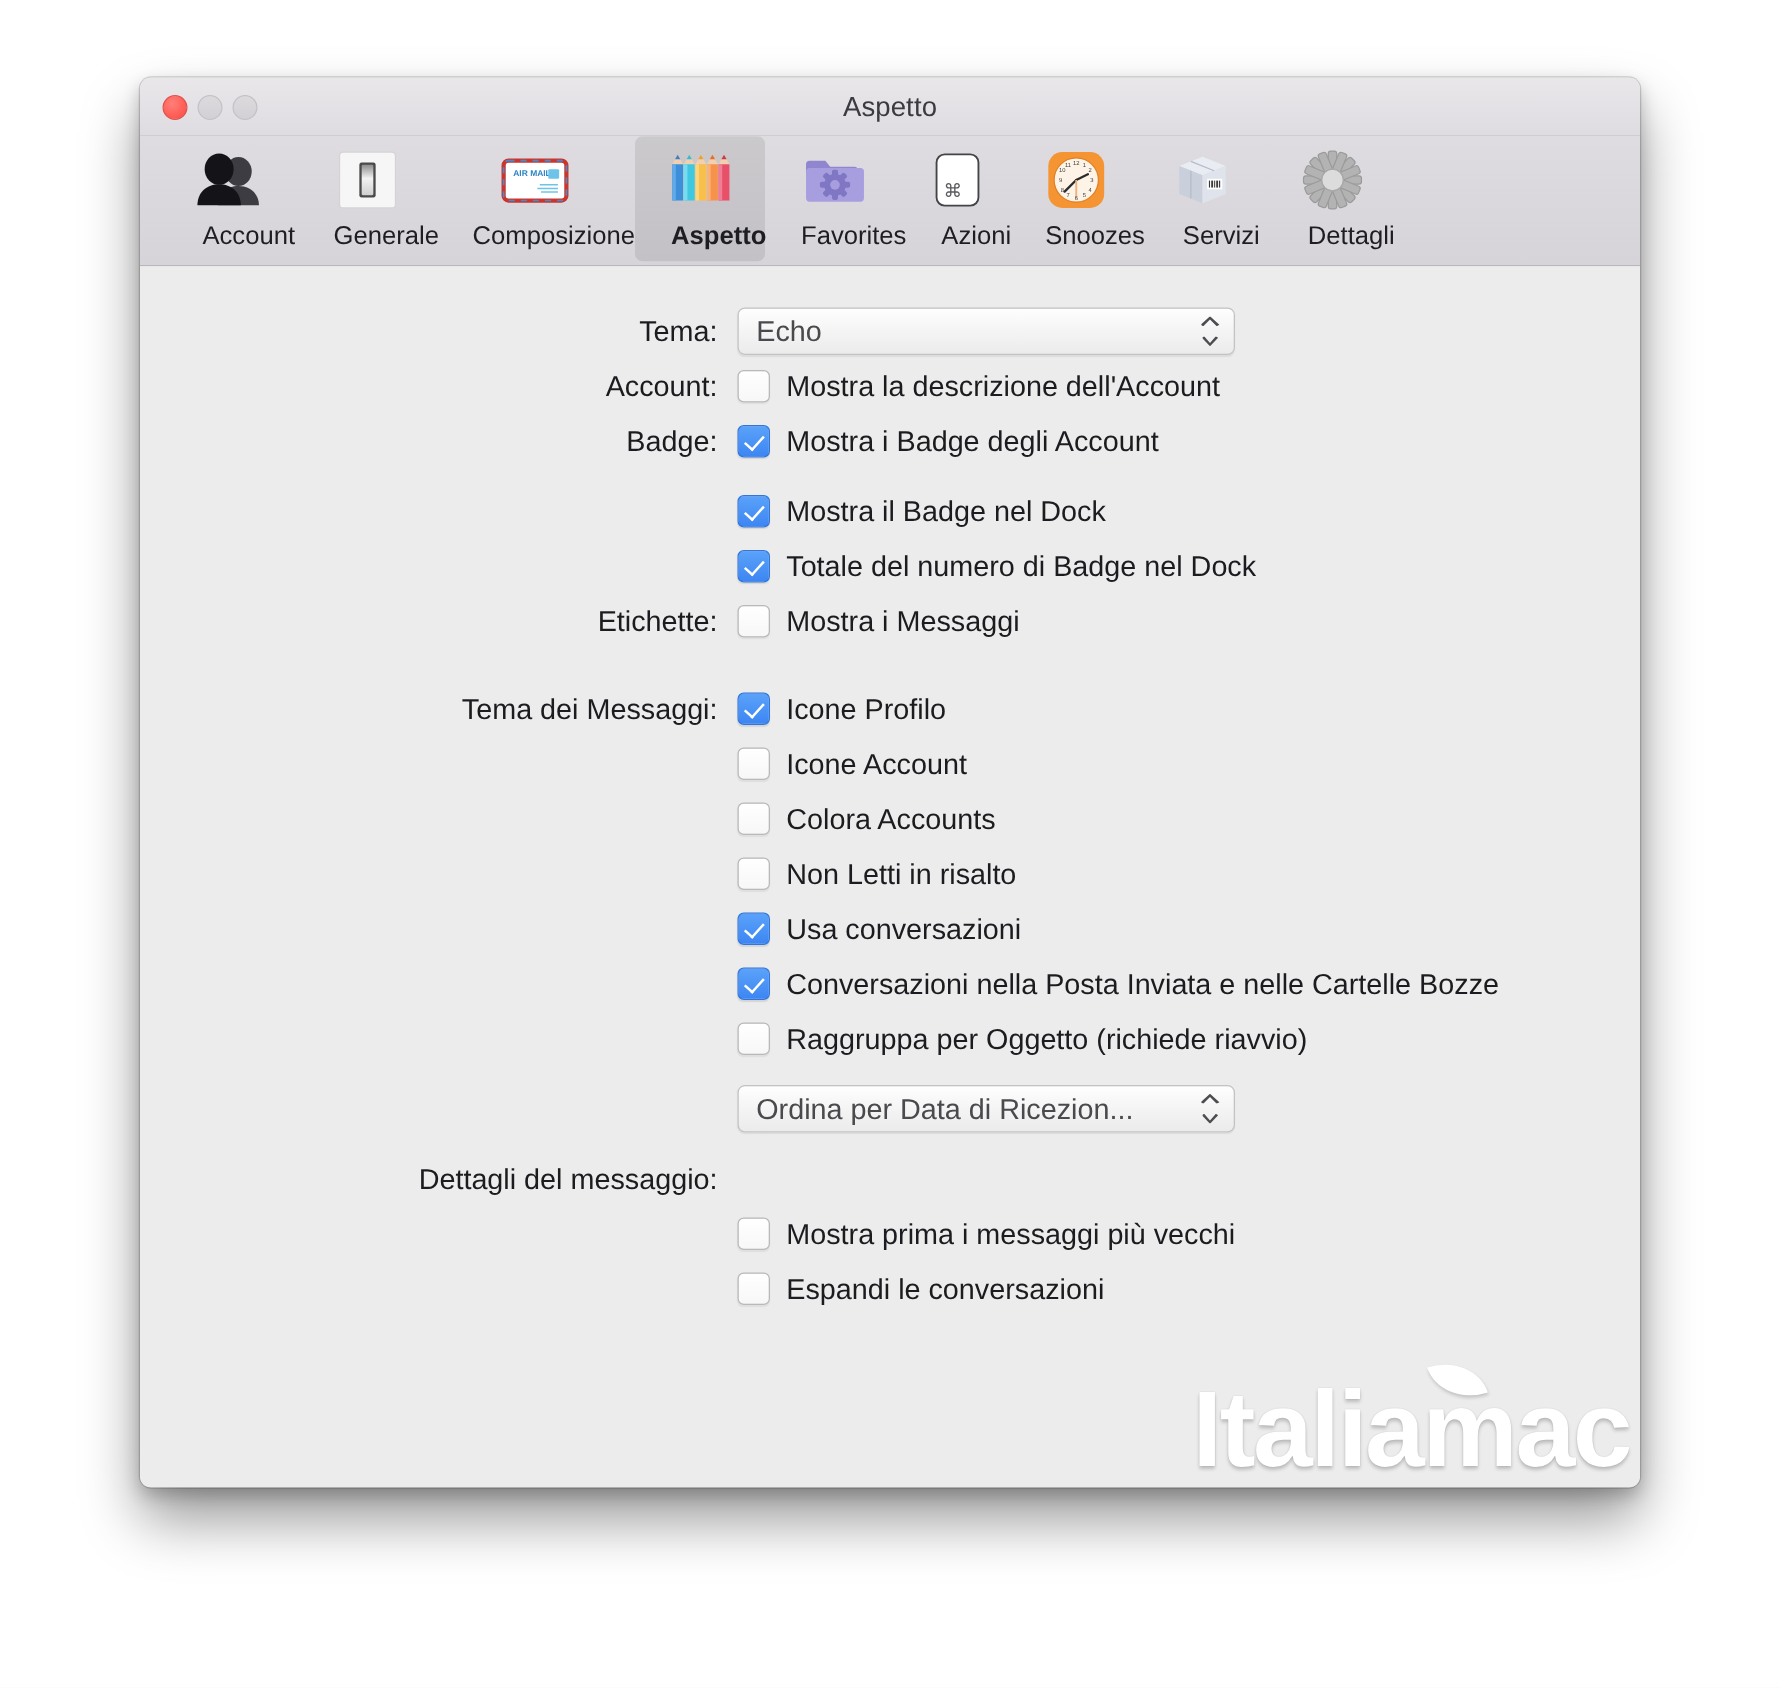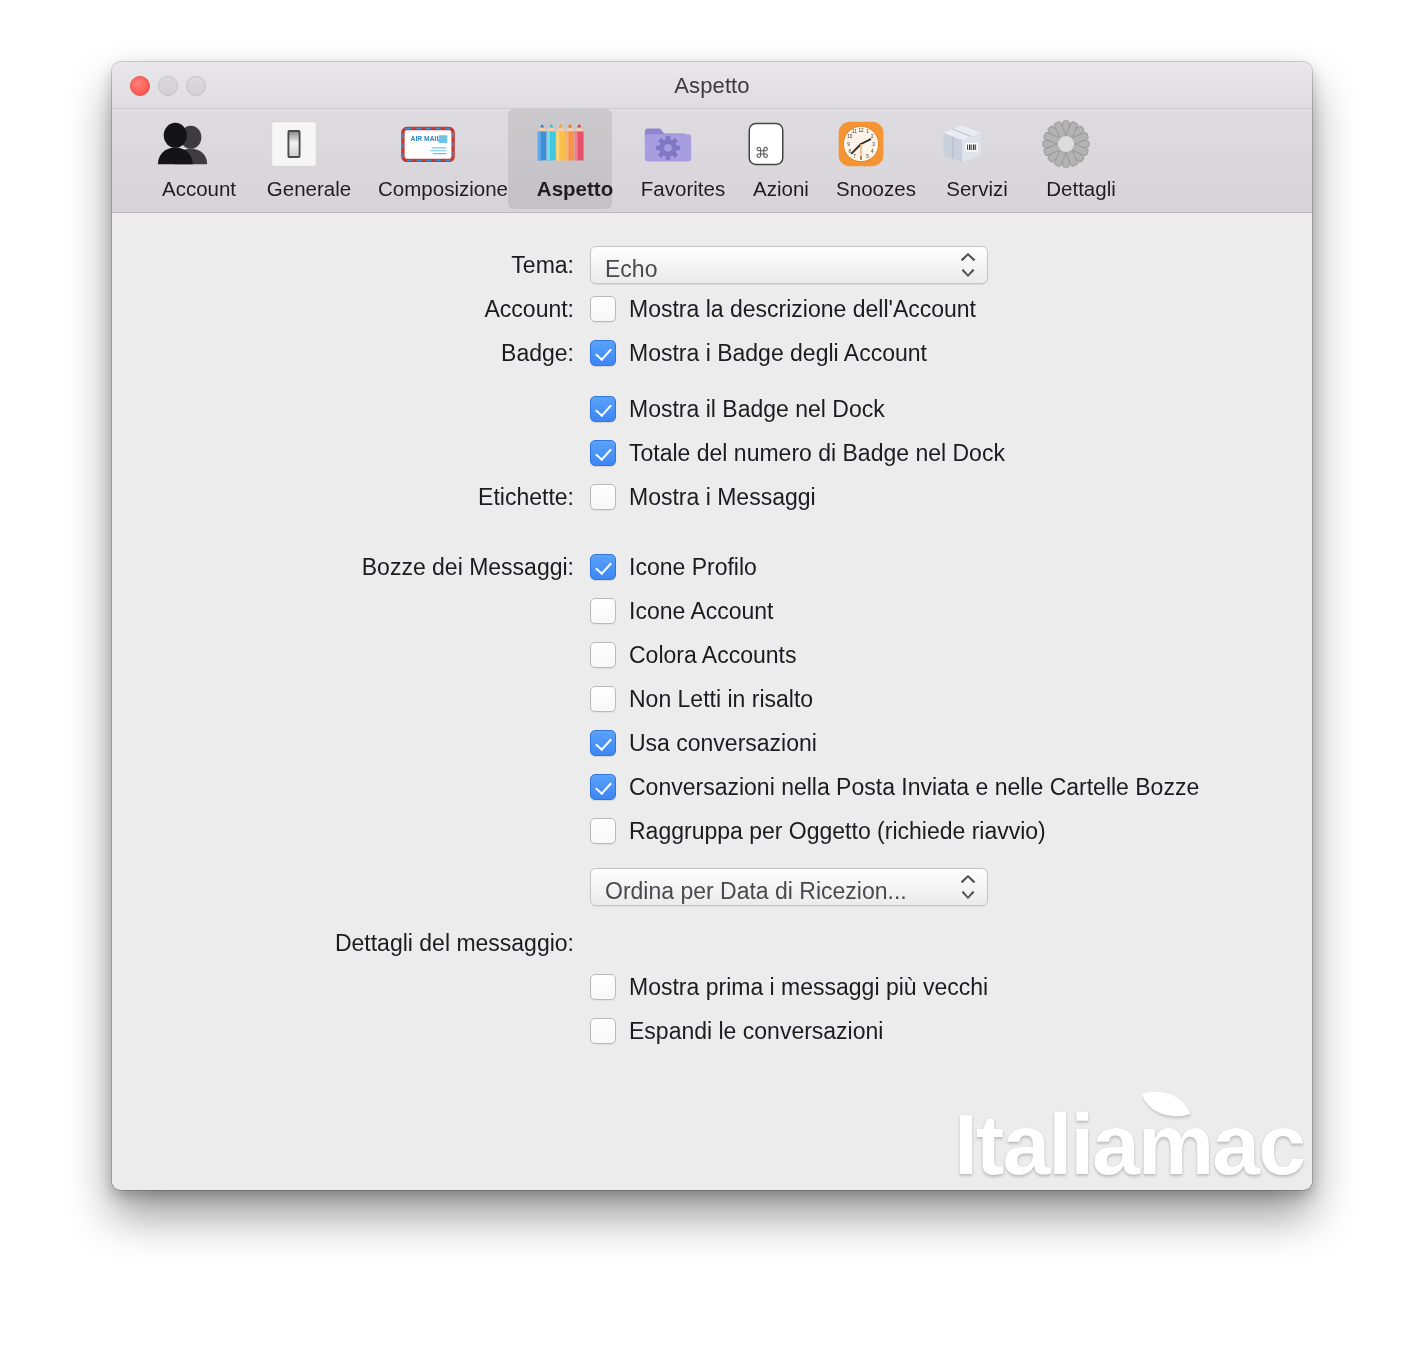--- a/index.html
+++ b/index.html
@@ -158,21 +158,21 @@
 
   
   .popup {
     position: relative;
     height: 38px;
     border-radius: 6px;
     background: linear-gradient(to bottom, #fefefe 0%, #f4f4f4 52%, #ebebeb 100%);
     border: 1px solid #c3c3c3;
     box-shadow: 0 1px 1px rgba(0,0,0,0.07);
     display: flex;
-    align-items: flex-end;
+    align-items: center;
     padding: 0 34px 0 14px;
     box-sizing: border-box;
     font-size: 23px;
     color: #4a4a4e;
     white-space: nowrap;
     overflow: hidden;
   }
   .popup.wide { width: 398px; }
   .popup.sort { width: 398px; }
   .popup .chev {
@@ -548,21 +548,21 @@
             <div class="cb-line">
               <span class="cbox off"></span>
               <span class="cb-text">Mostra i Messaggi</span>
             </div>
           </div>
         </div>
 
         <div class="gap-md"></div>
 
         <div class="row">
-          <div class="row-label">Bozze dei Messaggi:</div>
+          <div class="row-label">Tema dei Messaggi:</div>
           <div class="row-field">
             <div class="cb-line">
               <span class="cbox on"></span>
               <span class="cb-text">Icone Profilo</span>
             </div>
           </div>
         </div>
 
         <div class="row">
           <div class="row-label"></div>

